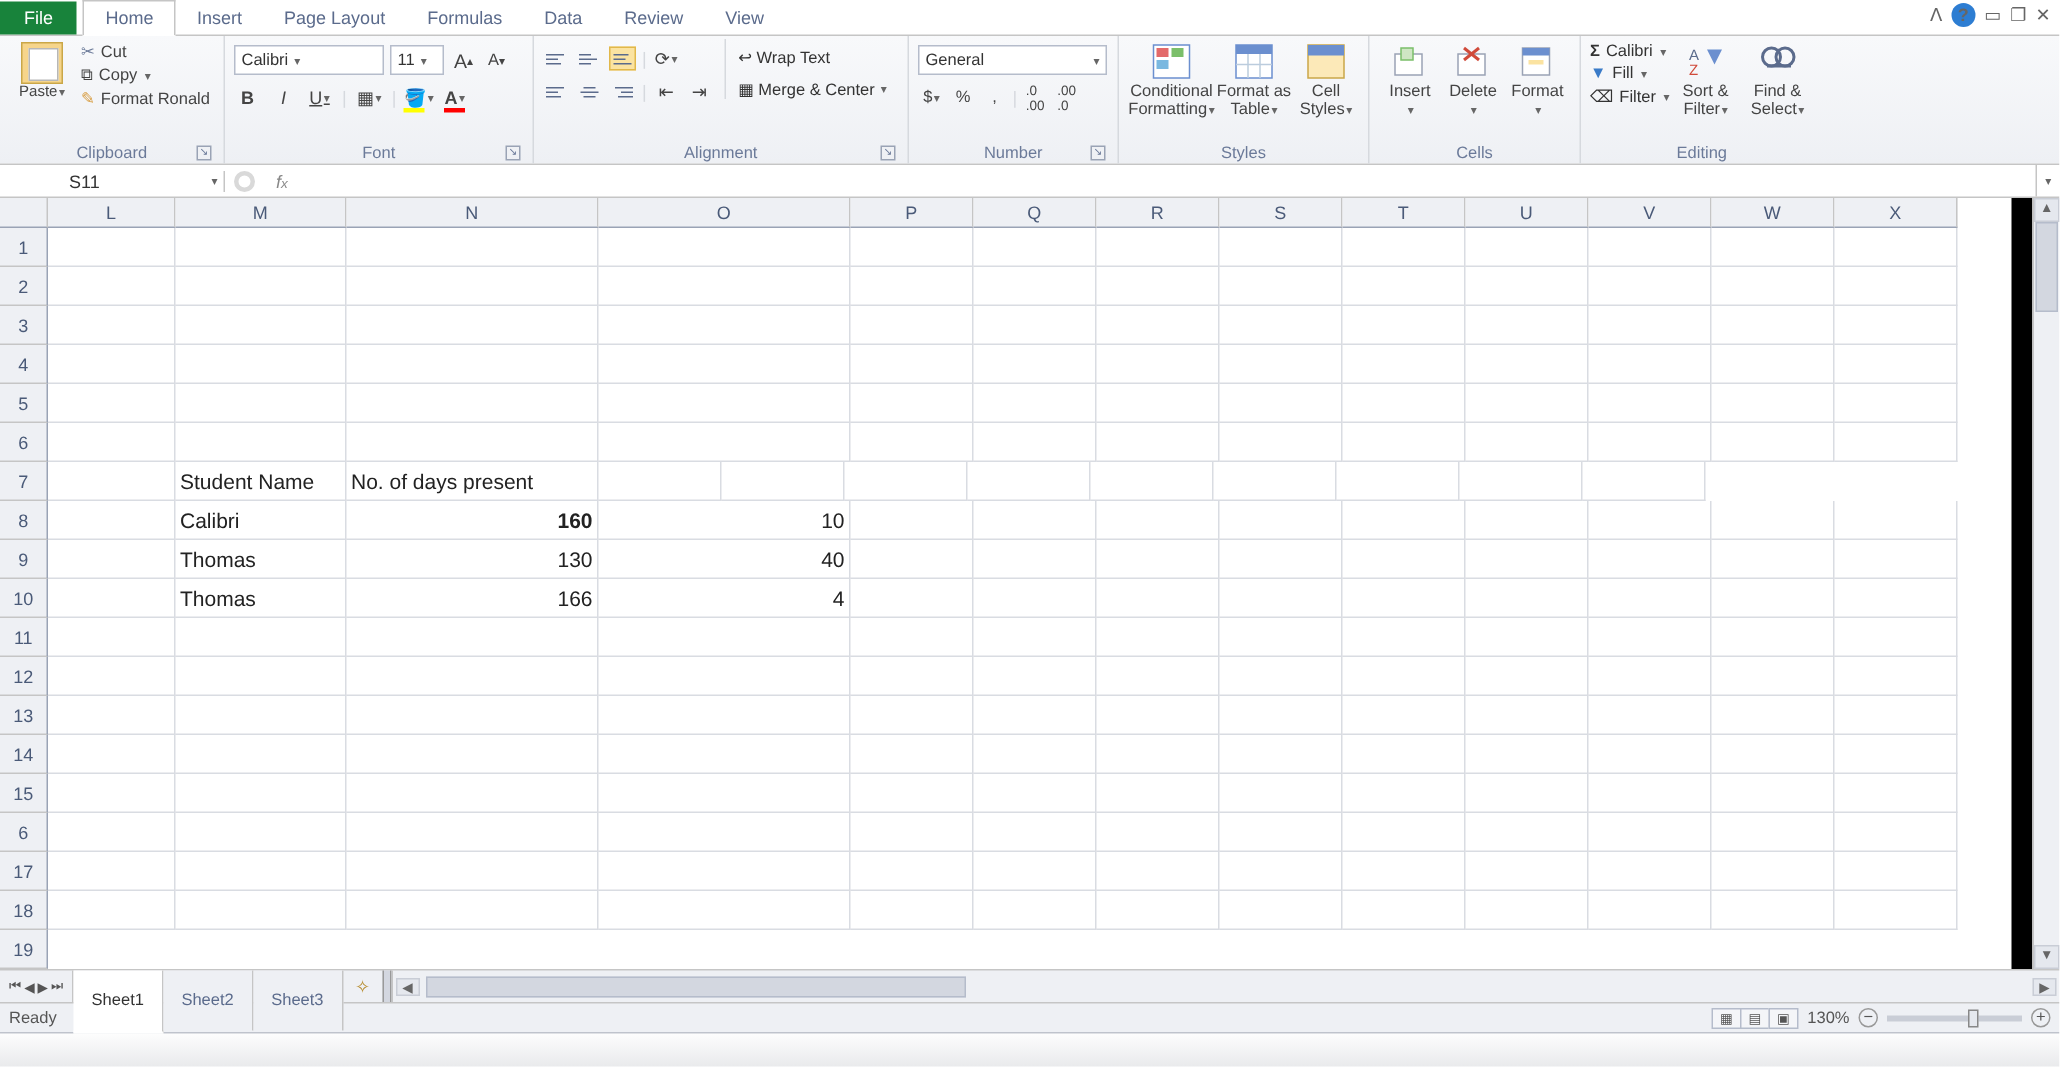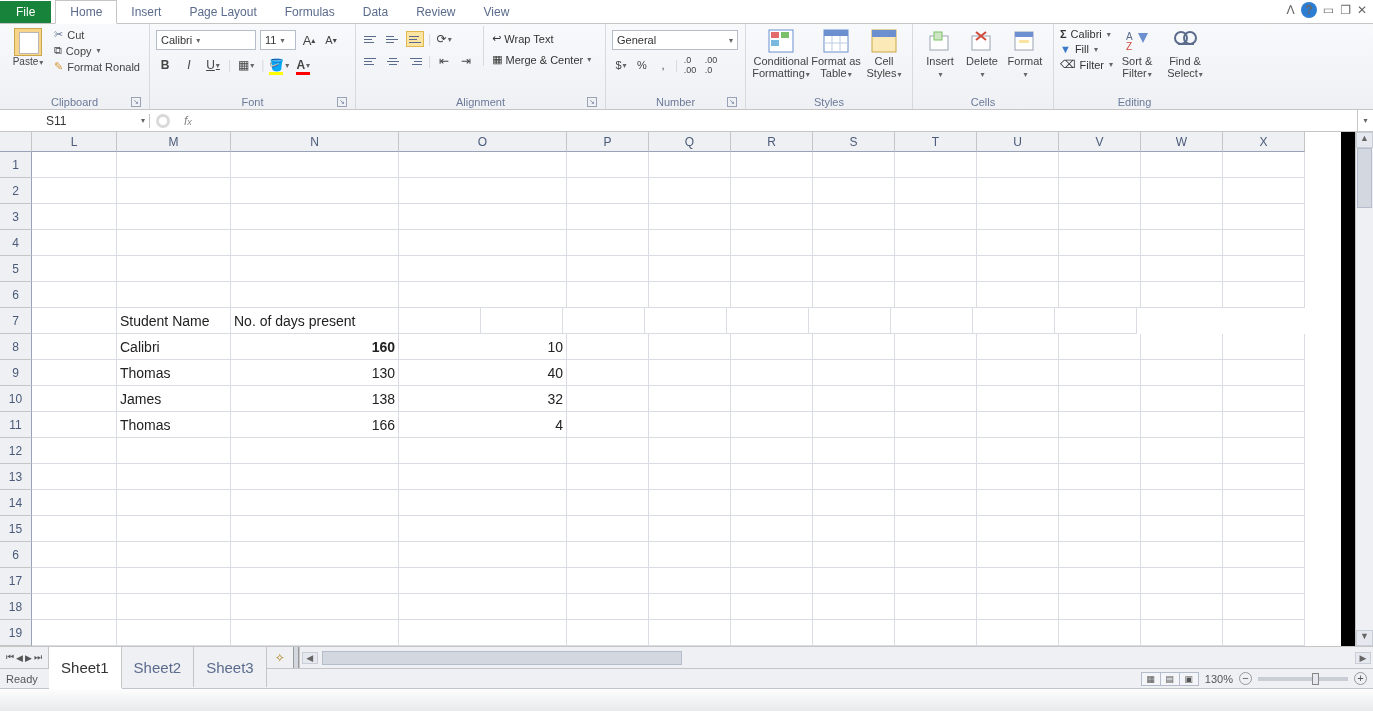--- a/index.html
+++ b/index.html
@@ -84,21 +84,21 @@
   .grid-right-edge{width:14px;background:#000;}
   .vscroll{width:18px;background:#eef0f4;border-left:1px solid #c5c5c5;display:flex;flex-direction:column;}
   .vscroll .arrow{height:16px;text-align:center;font-size:9px;color:#666;background:#e5e8ee;border:1px solid #c9cdd6;}
   .vscroll .track{flex:1;position:relative;}
   .vscroll .thumb{position:absolute;top:0;left:1px;right:1px;height:60px;background:#d3d7e0;border:1px solid #b5bccb;}
 
   
   .btm{height:22px;border-top:1px solid #c5c5c5;display:flex;align-items:stretch;background:#eef0f4;}
   .navbtns{display:flex;align-items:center;gap:2px;padding:0 6px;border-right:1px solid #c5c5c5;}
   .navbtns span{font-size:9px;color:#555;}
-  .sheet-tab{padding:20px 12px;font-size:15px;border-right:1px solid #c5c5c5;background:#eef0f4;color:#5b6b8c;display:flex;align-items:center;text-align:center;}
+  .sheet-tab{padding:20px 12px;font-size:11px;border-right:1px solid #c5c5c5;background:#eef0f4;color:#5b6b8c;display:flex;align-items:center;text-align:center;}
   .sheet-tab.active{background:#fff;color:#333;border-bottom:2px solid #fff;margin-bottom:-1px;}
   .insert-tab{width:26px;display:flex;align-items:center;justify-content:center;color:#b58a2a;}
   .hscroll{flex:1;display:flex;align-items:center;position:relative;border-left:1px solid #c5c5c5;}
   .hscroll .harrow{width:16px;text-align:center;font-size:9px;color:#666;background:#e5e8ee;border:1px solid #c9cdd6;margin:2px;}
   .hscroll .htrack{flex:1;height:14px;background:#eef0f4;position:relative;margin:0 2px;}
   .hscroll .hthumb{position:absolute;left:0;top:0;height:14px;width:360px;background:#d3d7e0;border:1px solid #b5bccb;}
   .splitter{width:6px;background:#d3d7e0;border-left:1px solid #999;border-right:1px solid #999;}
 
   
   .status{height:20px;border-top:1px solid #c5c5c5;background:#eef0f4;display:flex;align-items:center;justify-content:space-between;padding:0 6px;font-size:11px;color:#555;}
@@ -572,35 +572,20 @@
             <div class="cell" style="width: 82px; height: 26px;"></div>
             <div class="cell" style="width: 82px; height: 26px;"></div>
             <div class="cell" style="width: 82px; height: 26px;"></div>
             <div class="cell" style="width: 82px; height: 26px;"></div>
             <div class="cell" style="width: 82px; height: 26px;"></div>
             <div class="cell" style="width: 82px; height: 26px;"></div>
             <div class="cell" style="width: 82px; height: 26px;"></div>
           </div>
           <div class="row">
             <div class="cell" style="width: 85px; height: 26px;"></div>
-            <div class="cell" style="width: 114px; height: 26px;">James</div>
-            <div class="cell num" style="width: 168px; height: 26px;">138</div>
-            <div class="cell num" style="width: 168px; height: 26px;">32</div>
-            <div class="cell" style="width: 82px; height: 26px;"></div>
-            <div class="cell" style="width: 82px; height: 26px;"></div>
-            <div class="cell" style="width: 82px; height: 26px;"></div>
-            <div class="cell" style="width: 82px; height: 26px;"></div>
-            <div class="cell" style="width: 82px; height: 26px;"></div>
-            <div class="cell" style="width: 82px; height: 26px;"></div>
-            <div class="cell" style="width: 82px; height: 26px;"></div>
-            <div class="cell" style="width: 82px; height: 26px;"></div>
-            <div class="cell" style="width: 82px; height: 26px;"></div>
-          </div>
-          <div class="row">
-            <div class="cell" style="width: 85px; height: 26px;"></div>
             <div class="cell" style="width: 114px; height: 26px;">Thomas</div>
             <div class="cell num" style="width: 168px; height: 26px;">166</div>
             <div class="cell num" style="width: 168px; height: 26px;">4</div>
             <div class="cell" style="width: 82px; height: 26px;"></div>
             <div class="cell" style="width: 82px; height: 26px;"></div>
             <div class="cell" style="width: 82px; height: 26px;"></div>
             <div class="cell" style="width: 82px; height: 26px;"></div>
             <div class="cell" style="width: 82px; height: 26px;"></div>
             <div class="cell" style="width: 82px; height: 26px;"></div>
             <div class="cell" style="width: 82px; height: 26px;"></div>

